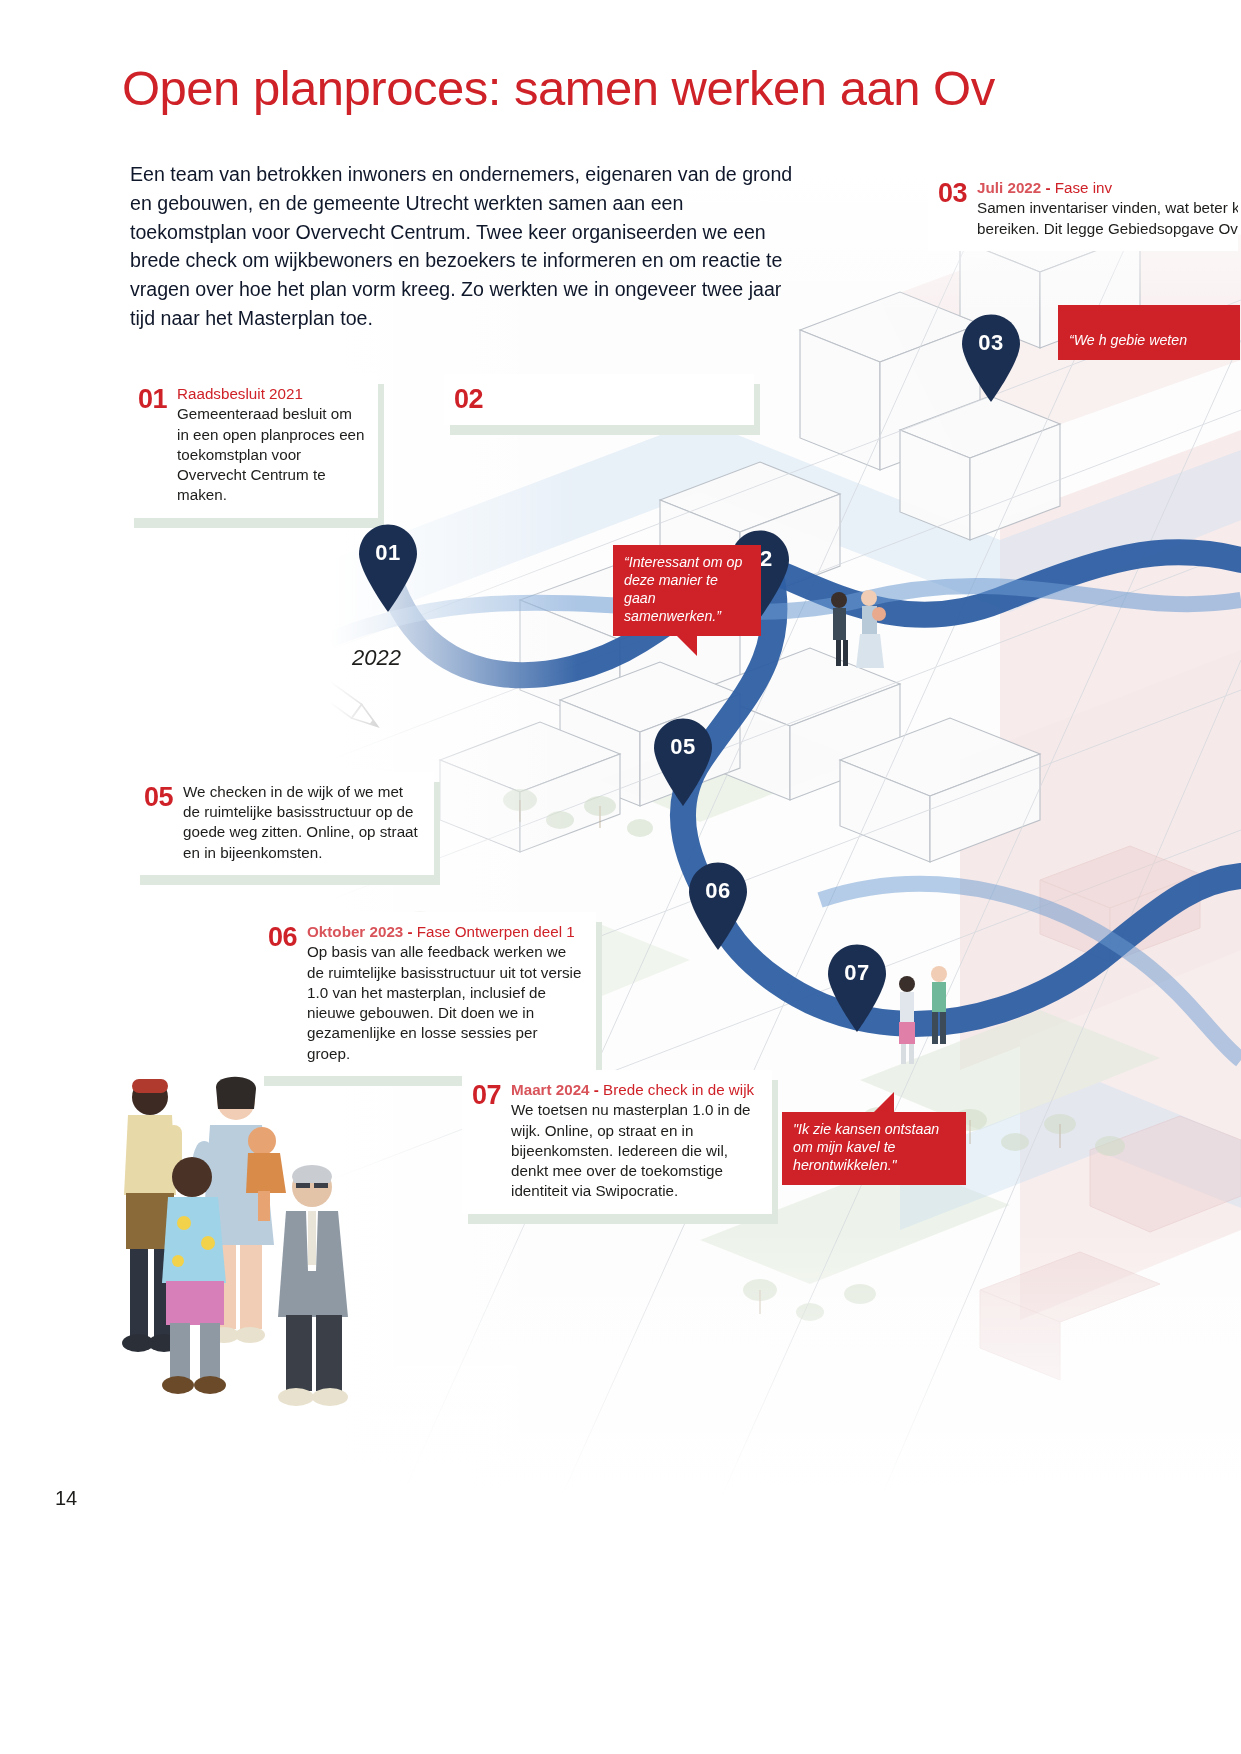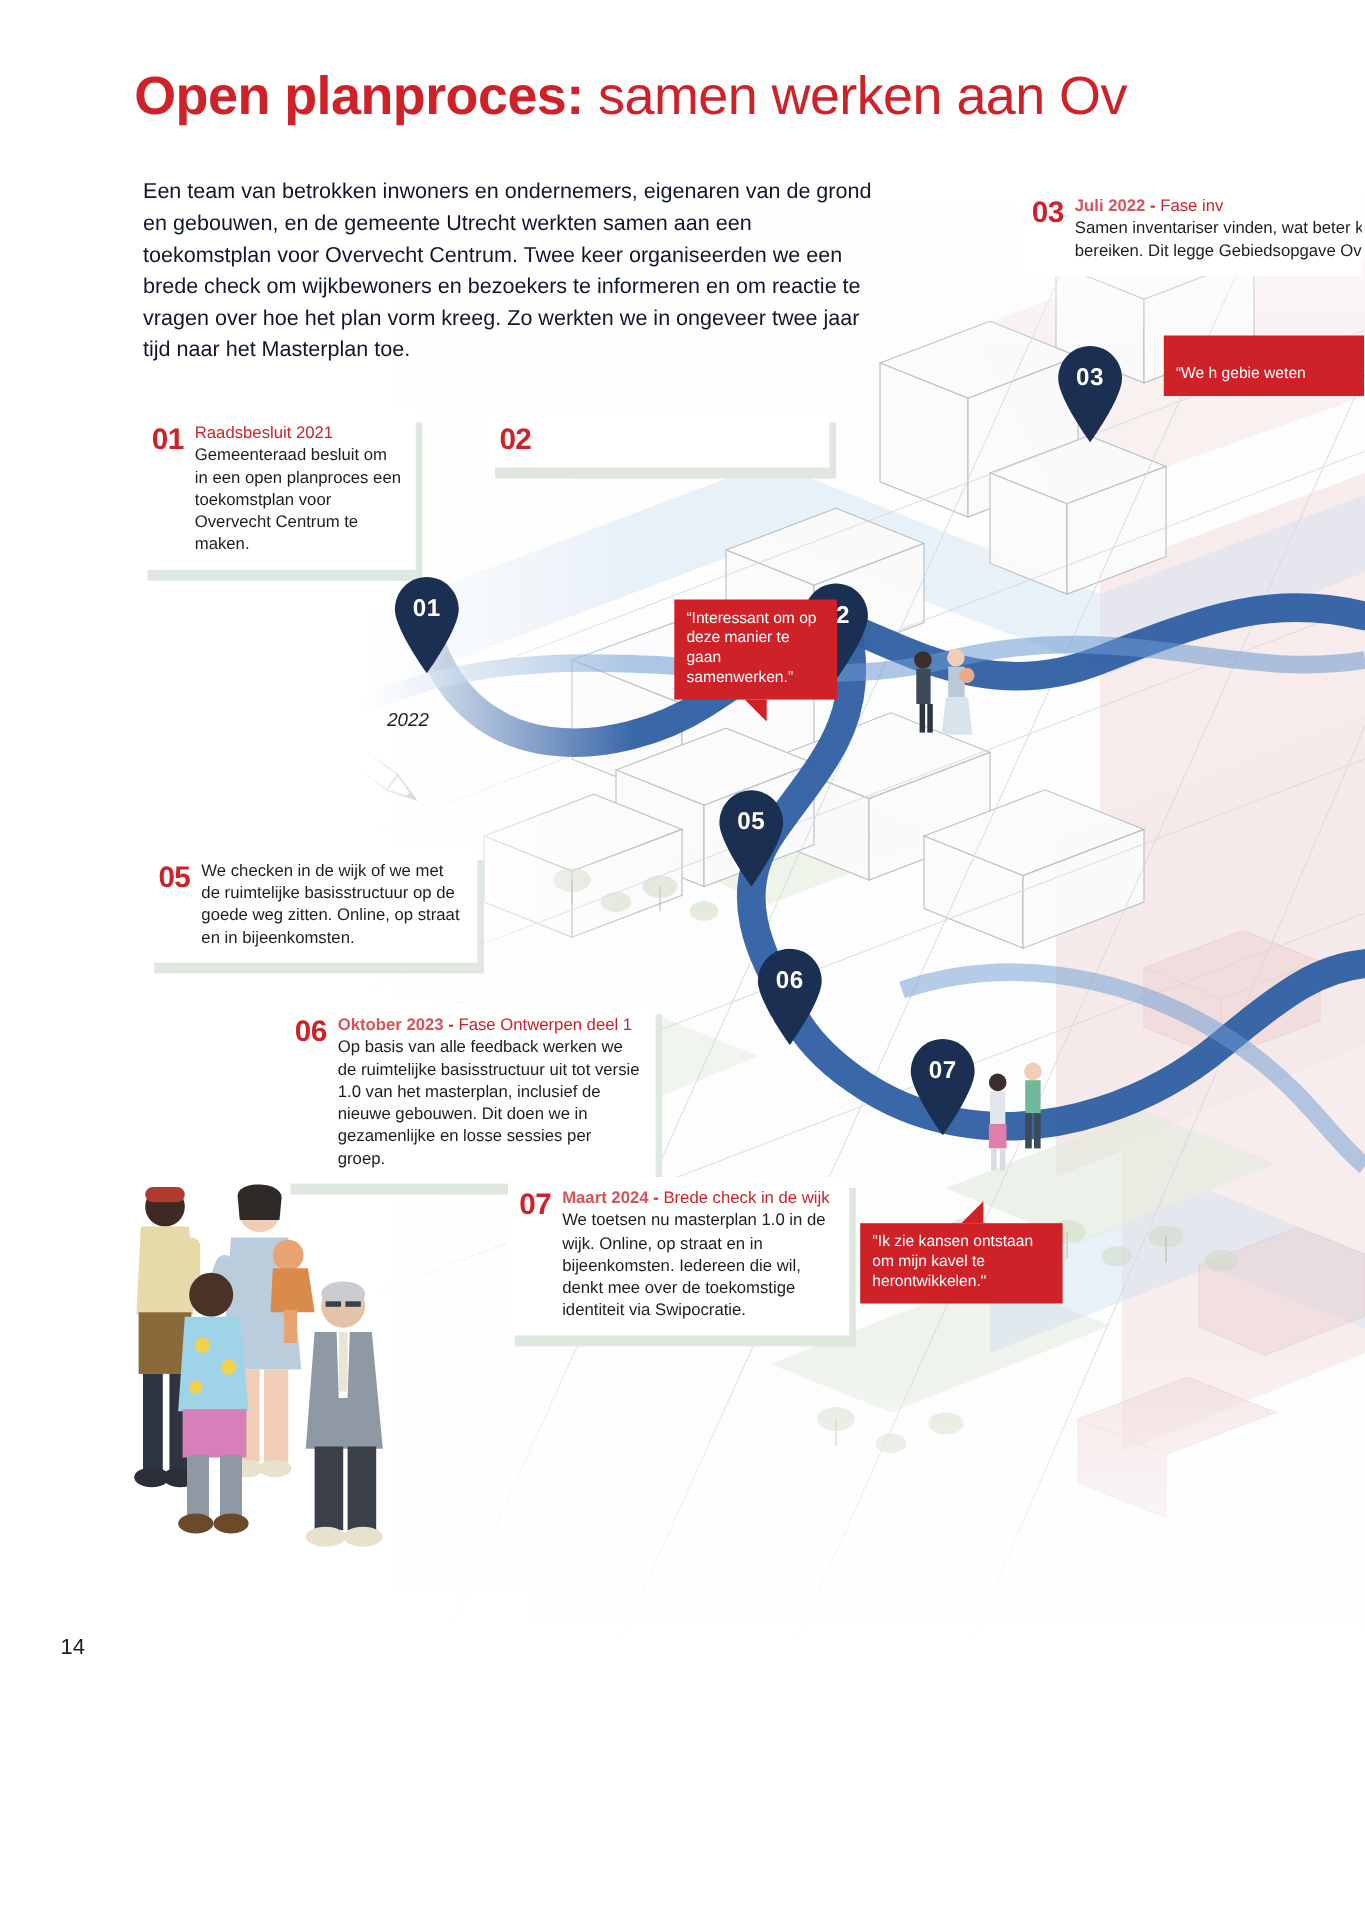--- a/index.html
+++ b/index.html
@@ -12,21 +12,21 @@
 
   
   .page{position:absolute;inset:0;background:#fff;overflow:hidden;}
 
   
   .title{
     position:absolute;left:122px;top:63px;width:1200px;
     font-size:49px;line-height:1.06;white-space:nowrap;
     color:#cf2128;font-weight:400;letter-spacing:-0.5px;
   }
-  .title b{font-weight:700;text-align:right;}
+  .title b{font-weight:400;text-align:right;}
 
   
   .intro{
     position:absolute;left:130px;top:160px;width:672px;
     font-size:19.6px;line-height:1.47;color:#0f172a;
   }
 
   
   .illus{position:absolute;left:0;top:0;width:1241px;height:1754px;pointer-events:none;}
 
@@ -54,31 +54,31 @@
   
   .pin{position:absolute;width:66px;height:88px;}
   .pin .lbl{
     position:absolute;left:0;top:16px;width:66px;text-align:center;
     color:#fff;font-weight:700;font-size:22px;letter-spacing:0.5px;
   }
 
   
   .quote{
     position:absolute;background:#cf2128;color:#fff;
-    font-size:14.2px;line-height:1.26;
+    font-style:italic;font-size:14.2px;line-height:1.26;
     padding:9px 11px 10px 11px;
   }
   .quote .tail{
     position:absolute;width:0;height:0;border-style:solid;
   }
 
   
   .year{
     position:absolute;left:352px;top:645px;
-    font-size:17px;font-style:italic;color:#1d1d1b;font-weight:400;
+    font-size:22px;font-style:italic;color:#1d1d1b;font-weight:400;
   }
 
   
   .pageno{
     position:absolute;left:55px;top:1487px;
     font-size:20px;color:#1d1d1b;font-weight:400;
   }
 </style>
 </head>
 <body>

